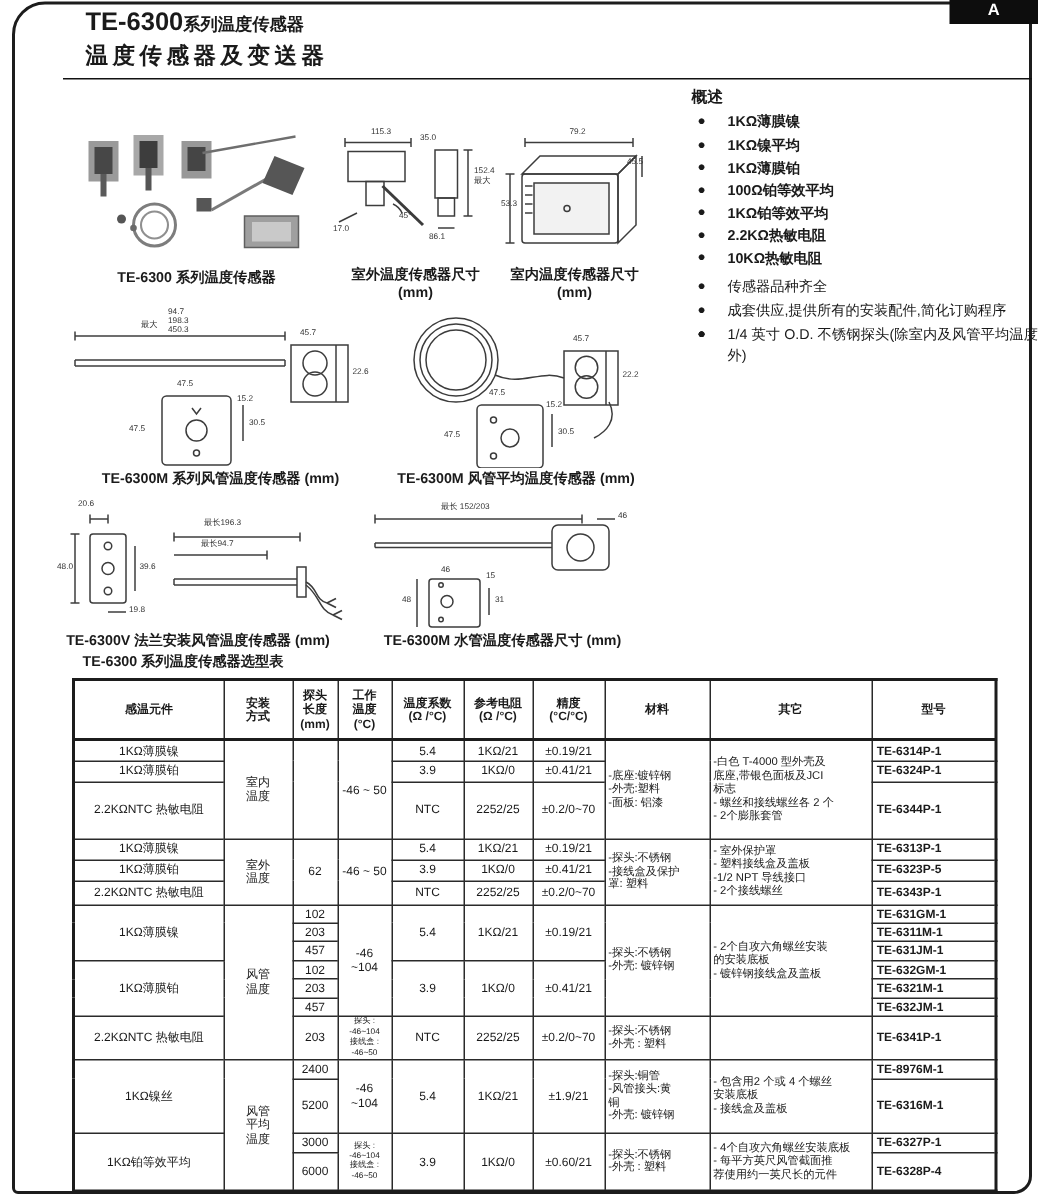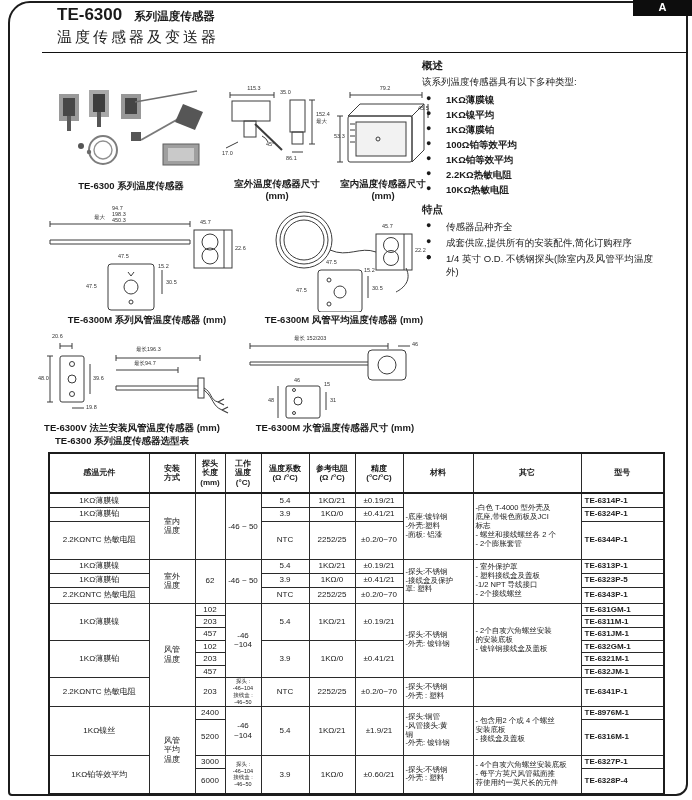--- a/index.html
+++ b/index.html
@@ -7,33 +7,33 @@
   body { position:relative; font-family:"Liberation Sans","DejaVu Sans",sans-serif; color:#1a1a1a; }
 
   .frame { position:absolute; left:8px; top:1px; width:680px; height:795px;
            border:2px solid #1c1c1c; border-radius:22px 3px 12px 4px; }
   .corner-tab { position:absolute; left:633px; top:0; width:59px; height:16px;
                 background:#0d0d0d; color:#fff; font-size:11px; font-weight:bold;
                 text-align:center; line-height:15px; }
 
   .title-line { position:absolute; left:57px; top:5px; white-space:nowrap; }
   .title-model { font-size:17px; font-weight:bold; }
-  .title-suffix { font-size:11.5px; font-weight:bold; margin-left:12px; }
-  .subtitle { position:absolute; left:57px; top:28px; font-size:15px; font-weight:normal; letter-spacing:3px; }
+  .title-suffix { font-size:11.5px; font-weight:bold; margin-left:0; }
+  .subtitle { position:absolute; left:57px; top:28px; font-size:15px; font-weight:bold; letter-spacing:3px; }
   .rule { position:absolute; left:42px; top:52px; width:646px; height:0;
           border-top:1.5px solid #111; }
 
   
   .fig { position:absolute; }
   .fig svg { position:absolute; left:0; top:0; }
   .dim { position:absolute; font-size:5.5px; color:#333; white-space:nowrap; line-height:1.05; }
   .cap { position:absolute; font-size:9.5px; font-weight:bold; text-align:center; line-height:1.25; }
 
   
-  .sidebar { position:absolute; left:422px; top:58px; width:231px; font-size:9.5px; line-height:1.38; }
+  .sidebar { position:absolute; left:461px; top:58px; width:231px; font-size:9.5px; line-height:1.38; }
   .sidebar h3 { font-size:10.5px; font-weight:bold; margin:0 0 3px 0; }
   .sidebar p { text-align:justify; margin-bottom:8px; }
   .sidebar ul { list-style:none; margin:2px 0 6px 0; }
   .sidebar li { position:relative; padding-left:24px; margin-bottom:2px; }
   .sidebar li .bullet { position:absolute; left:4px; top:-1px; font-size:9px; }
   .ov-list li { font-weight:bold; }
   .feat-list li { text-align:justify; margin-bottom:3px; }
   .features-h { margin-top:10px; }
 
   
@@ -271,31 +271,29 @@
   <span class="dim" style="left:174px;top:8px">46</span>
   <span class="dim" style="left:56px;top:44px">46</span>
   <span class="dim" style="left:86px;top:48px">15</span>
   <span class="dim" style="left:92px;top:64px">31</span>
   <span class="dim" style="left:30px;top:64px">48</span>
 </div>
 <div class="cap" style="left:236px;top:422px;width:198px">TE-6300M 水管温度传感器尺寸 (mm)</div>
 
 <aside class="sidebar">
   <h3>概述</h3>
-  <p style="margin-bottom:4px">该系列温度传感器具有以下多种类型:</p>
   <ul class="ov-list">
     <li><span class="bullet">●</span><span>1KΩ薄膜镍</span></li>
     <li><span class="bullet">●</span><span>1KΩ镍平均</span></li>
     <li><span class="bullet">●</span><span>1KΩ薄膜铂</span></li>
     <li><span class="bullet">●</span><span>100Ω铂等效平均</span></li>
     <li><span class="bullet">●</span><span>1KΩ铂等效平均</span></li>
     <li><span class="bullet">●</span><span>2.2KΩ热敏电阻</span></li>
     <li><span class="bullet">●</span><span>10KΩ热敏电阻</span></li>
   </ul>
-  <h3 class="features-h">特点</h3>
   <ul class="feat-list">
     <li><span class="bullet">●</span><span>传感器品种齐全</span></li>
     <li><span class="bullet">●</span><span>成套供应,提供所有的安装配件,简化订购程序</span></li>
     <li><span class="bullet">●</span></li>
     <li><span class="bullet">●</span></li>
     <li><span class="bullet">●</span><span>1/4 英寸 O.D. 不锈钢探头(除室内及风管平均温度外)</span></li>
   </ul>
 </aside>
 
 <div class="tbl-title">TE-6300 系列温度传感器选型表</div>

